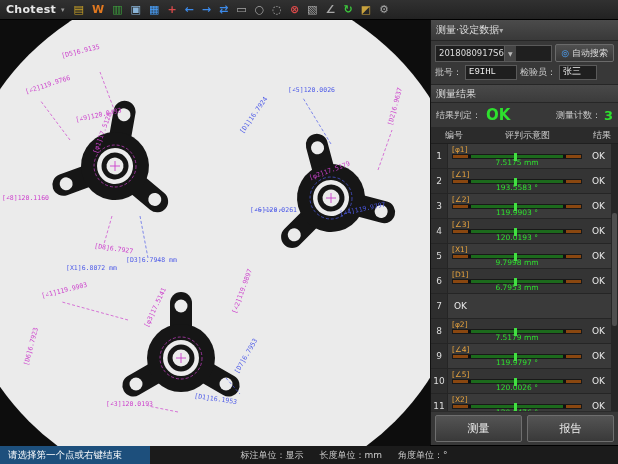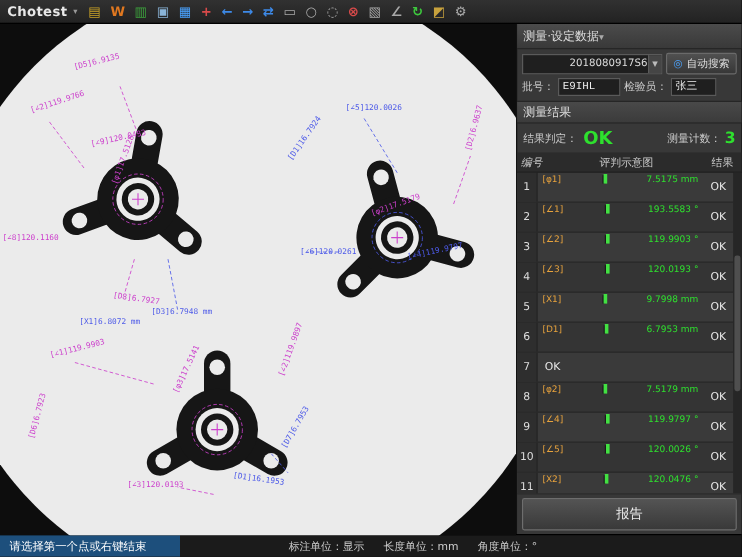--- a/index.html
+++ b/index.html
@@ -17,39 +17,39 @@
 
   
   .viewport{width:430px;height:426px;position:relative;background:#0d0d0d;flex:none;}
   .annos text{font-size:6.5px;font-family:"DejaVu Sans Mono","Liberation Mono",monospace;}
 
   
   .panel{width:188px;background:#383838;display:flex;flex-direction:column;border-left:1px solid #111;box-sizing:border-box;min-height:0;}
   .phead{height:20px;flex:none;background:linear-gradient(#4b4b4b,#393939);color:#ddd;font-size:10px;display:flex;align-items:center;padding:0 5px;border-bottom:1px solid #262626;}
   .phicon{color:#aaa;font-size:8px;}
   .prowds{display:flex;align-items:center;padding:3px 4px;gap:3px;flex:none;}
-  .dataset-select{flex:1;height:15px;background:#1f1f1f;border:1px solid #5a5a5a;color:#ddd;font-size:8.5px;display:flex;align-items:center;justify-content:flex-end;padding-left:3px;min-width:0;}
+  .dataset-select{flex:1;height:15px;background:#1f1f1f;border:1px solid #5a5a5a;color:#ddd;font-size:8.5px;display:flex;align-items:center;justify-content:flex-start;padding-left:3px;min-width:0;}
   .ddarrow{background:#454545;color:#bbb;font-size:6px;height:100%;display:flex;align-items:center;padding:0 3px;border-left:1px solid #5a5a5a;}
   .autosearch{height:18px;background:linear-gradient(#505050,#373737);border:1px solid #6a6a6a;color:#ddd;font-size:9px;display:flex;align-items:center;gap:3px;padding:0 5px;border-radius:2px;flex:none;}
   .asicon{color:#4aa3ff;font-size:9px;}
   .prowbatch{display:flex;align-items:center;padding:0 4px 4px;gap:3px;color:#ccc;font-size:9px;flex:none;font-family:Liberation Mono, monospace;}
   .inp{background:#1f1f1f;border:1px solid #5a5a5a;color:#eee;font-size:9px;padding:0 3px;height:13px;line-height:13px;}
   .inp.batch{width:44px;} .inp.insp{width:30px;}
   .psub{height:17px;flex:none;background:linear-gradient(#494949,#3b3b3b);color:#ddd;font-size:10px;display:flex;align-items:center;padding:0 5px;border-top:1px solid #262626;border-bottom:1px solid #262626;}
   .pjudge{display:flex;align-items:center;padding:3px 5px;gap:3px;color:#ccc;font-size:9px;flex:none;}
   .okbig{color:#2ee02e;font-size:15px;font-weight:bold;margin-right:auto;margin-left:2px;}
   .cnt{color:#2ee02e;font-size:13px;font-weight:bold;}
   .thead{display:flex;background:#2b2b2b;color:#ccc;font-size:9px;height:16px;flex:none;align-items:center;border-bottom:1px solid #1f1f1f;}
-  .thead .c1{width:24px;padding-left:3px;font-style:italic;} .thead .c2{flex:1;text-align:center;} .thead .c3{width:32px;text-align:center;}
+  .thead .c1{width:24px;padding-left:14px;} .thead .c2{flex:1;text-align:center;} .thead .c3{width:32px;text-align:center;}
   .rowswrap{flex:1;position:relative;overflow:hidden;background:#333;min-height:0;}
   .rows{position:absolute;top:0;left:0;right:7px;bottom:0;}
   .prow{height:25px;display:flex;align-items:stretch;border-bottom:1px solid #252525;background:#3a3a3a;box-sizing:border-box;}
   .prow:nth-child(even){background:#343434;}
   .pnum{width:16px;color:#ddd;font-size:9px;display:flex;align-items:center;justify-content:center;background:#2e2e2e;border-right:1px solid #252525;flex:none;}
-  .pmid{flex:1;padding:2px 4px;display:flex;flex-direction:row;justify-content:space-between;min-width:0;}
+  .pmid{flex:1;padding:2px 4px;display:flex;flex-direction:column;justify-content:space-between;min-width:0;}
   .plabel{color:#e8a33d;font-size:7.5px;line-height:1;}
   .pbar{height:5px;background:linear-gradient(90deg,#8a4710 0 12%,#101010 12% 14%,#1c6a1c 14% 86%,#101010 86% 88%,#8a4710 88% 100%);border:1px solid #191919;position:relative;}
   .pmark{position:absolute;left:48%;top:-2px;width:3px;height:8px;background:#42e042;}
   .pval{color:#2ee02e;font-size:7.5px;text-align:center;line-height:1;}
   .pok{width:25px;color:#e8e8e8;font-size:9px;display:flex;align-items:center;justify-content:center;flex:none;}
   .pscroll{position:absolute;right:0;top:0;bottom:0;width:7px;background:#262626;}
   .thumb{position:absolute;top:26%;height:42%;left:1px;right:1px;background:#4f4f4f;border-radius:2px;}
   .pbtns{height:27px;flex:none;display:flex;gap:5px;padding:3px 4px;background:#383838;border-top:1px solid #2a2a2a;}
   .pbtns button{flex:1;background:linear-gradient(#545454,#393939);border:1px solid #6e6e6e;color:#eee;font-size:11px;border-radius:2px;}
 
@@ -318,20 +318,21 @@
               </div>
               <div class="pok">OK</div>
             </div>
           </div>
         <div class="pscroll">
           <div class="thumb"></div>
         </div>
       </div>
 
       <div class="pbtns">
+        <button>测量</button>
         <button>报告</button>
       </div>
     </div>
   </div>
 
   <div class="statusbar">
     <div class="hint">请选择第一个点或右键结束</div>
     <div class="coords">[1739, 1806]</div>
     <div class="unit">标注单位：显示</div>
     <div class="unit">长度单位：mm</div>

